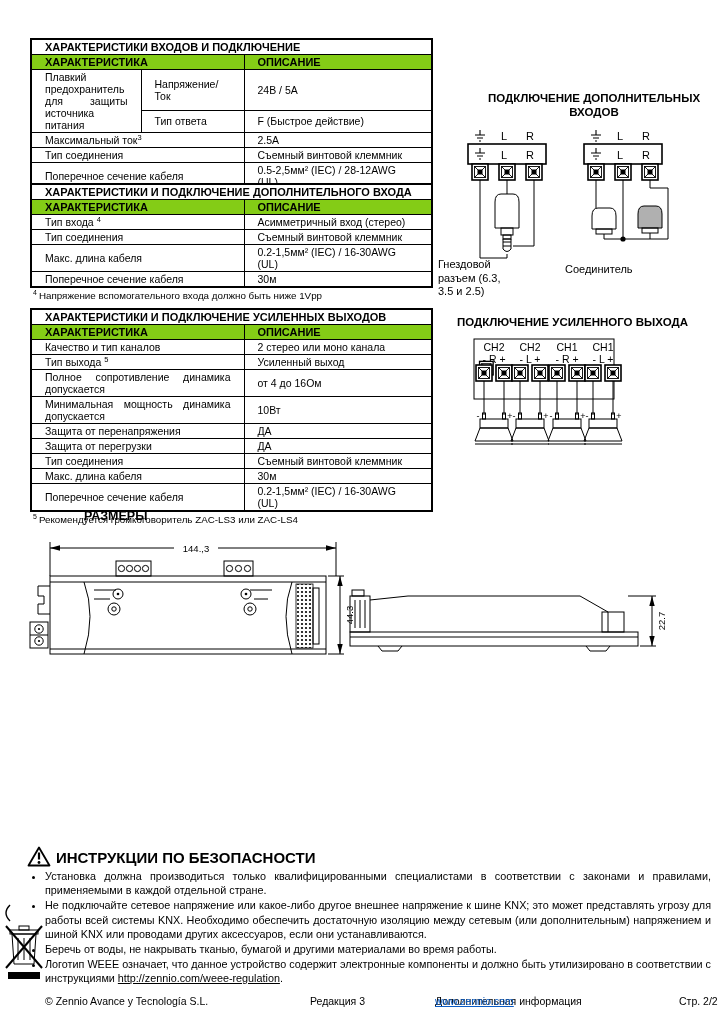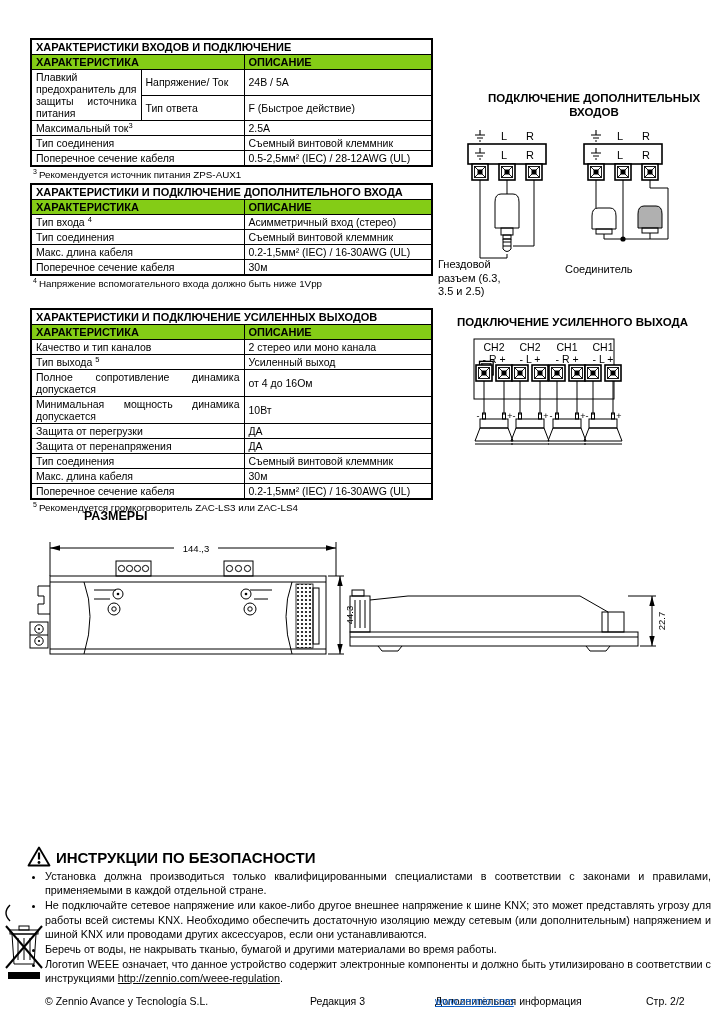--- a/index.html
+++ b/index.html
@@ -4,21 +4,21 @@
 <style>
   html,body { margin:0; padding:0; background:#ffffff; }
   .page {
     position:relative; width:724px; height:1024px; background:#ffffff;
     font-family:"Liberation Sans", sans-serif; color:#000; overflow:hidden;
   }
   
   .tbl-wrap { position:absolute; left:30px; width:401px; }
   table.spec { border-collapse:collapse; width:401px; table-layout:fixed;
                font-size:10.5px; line-height:12px; border:2px solid #000; }
-  table.spec td { border:1px solid #000; padding:1px 4px; vertical-align:middle; }
+  table.spec td { border:1px solid #000; padding:1px 13px; vertical-align:middle; }
   td.t-title { font-weight:bold; font-size:11px; background:#fff; text-align:justify; padding:2px 4px; }
   td.t-colh  { font-weight:bold; font-size:11px; background:#84cc16; padding:1.5px 4px; }
   td.lbl { text-align:justify; }
   td.fuse { vertical-align:top; }
   sup.fnsup { font-size:7.5px; vertical-align:super; line-height:0; }
   .footnote { font-size:9.8px; margin-top:1px; padding-left:3px; }
   .footnote sup { font-size:7px; vertical-align:super; margin-right:2px; }
   
   .diag-title { position:absolute; font-weight:bold; font-size:11.5px; text-align:center; line-height:13.5px; }
   .diag-caption { position:absolute; font-size:11px; line-height:13.5px; }
@@ -33,21 +33,21 @@
   .safety-title { position:absolute; left:56px; top:849px; font-weight:bold; font-size:15px;text-align:center; }
   .safety-list { position:absolute; left:32px; top:869px; width:666px; margin:0; padding-left:13px; }
   .safety-list li { text-align:justify; font-size:10.8px; line-height:14.4px; margin:0 0 0.5px 0; }
   .inline-link { text-decoration:underline; }
   
   .footer { position:absolute; left:0; top:995px; width:724px; font-size:10.5px; }
   .footer span { position:absolute; white-space:nowrap; }
   .f-copy { left:45px; }
   .f-rev  { left:310px; }
   .f-info { left:435px; }
-  .f-page { left:646px;text-align:center; }
+  .f-page { left:679px;text-align:center; }
   .f-link { color:#0b5cc4; text-decoration:underline; }
 </style>
 </head>
 <body>
 
 <div class="page">
 
   <div class="tbl-wrap" style="top:38px;">
     <table class="spec">
       <colgroup>
@@ -148,25 +148,25 @@
       </tr>
       <tr>
         <td class="lbl"><span>Полное сопротивление динамика допускается</span><sup class="fnsup"></sup></td>
         <td>от 4 до 16Ом</td>
       </tr>
       <tr>
         <td class="lbl"><span>Минимальная мощность динамика допускается</span><sup class="fnsup"></sup></td>
         <td>10Вт</td>
       </tr>
       <tr>
+        <td class="lbl"><span>Защита от перенапряжения</span><sup class="fnsup"></sup></td>
+        <td>ДА</td>
+      </tr>
+      <tr>
         <td class="lbl"><span>Защита от перегрузки</span><sup class="fnsup"></sup></td>
-        <td>ДА</td>
-      </tr>
-      <tr>
-        <td class="lbl"><span>Защита от перенапряжения</span><sup class="fnsup"></sup></td>
         <td>ДА</td>
       </tr>
       <tr>
         <td class="lbl"><span>Тип соединения</span><sup class="fnsup"></sup></td>
         <td>Съемный винтовой клеммник</td>
       </tr>
       <tr>
         <td class="lbl"><span>Макс. длина кабеля</span><sup class="fnsup"></sup></td>
         <td>30м</td>
       </tr>

